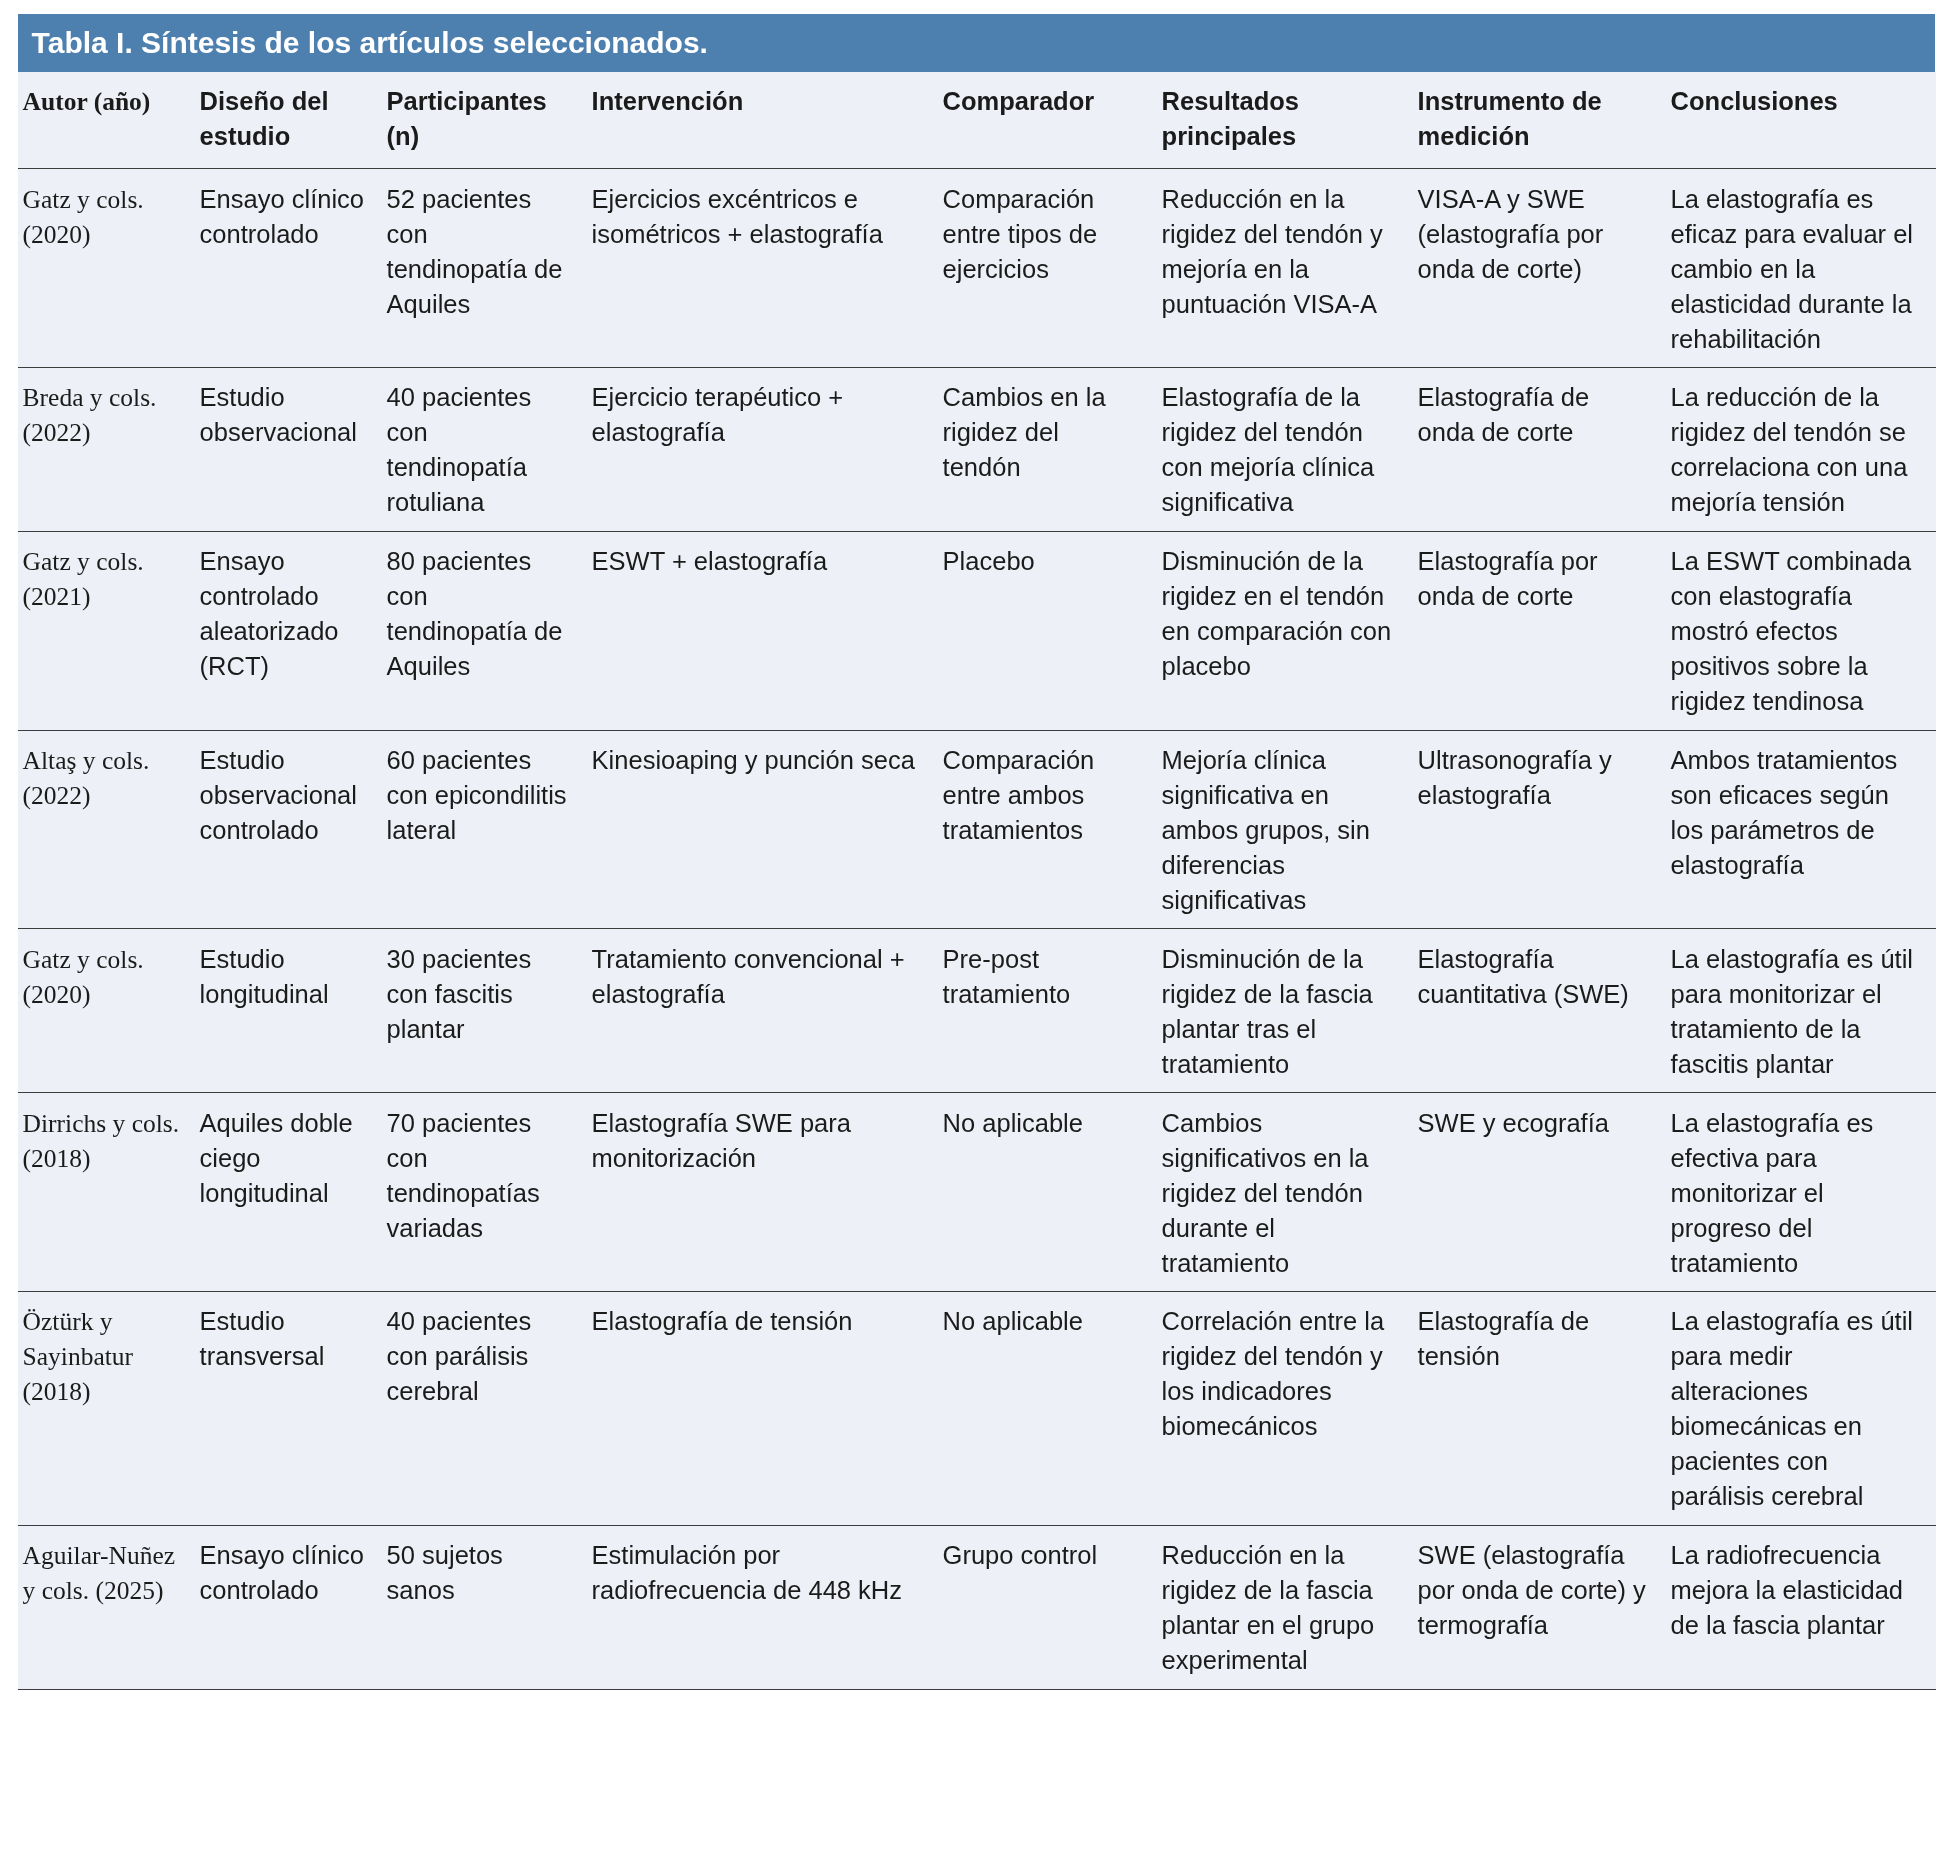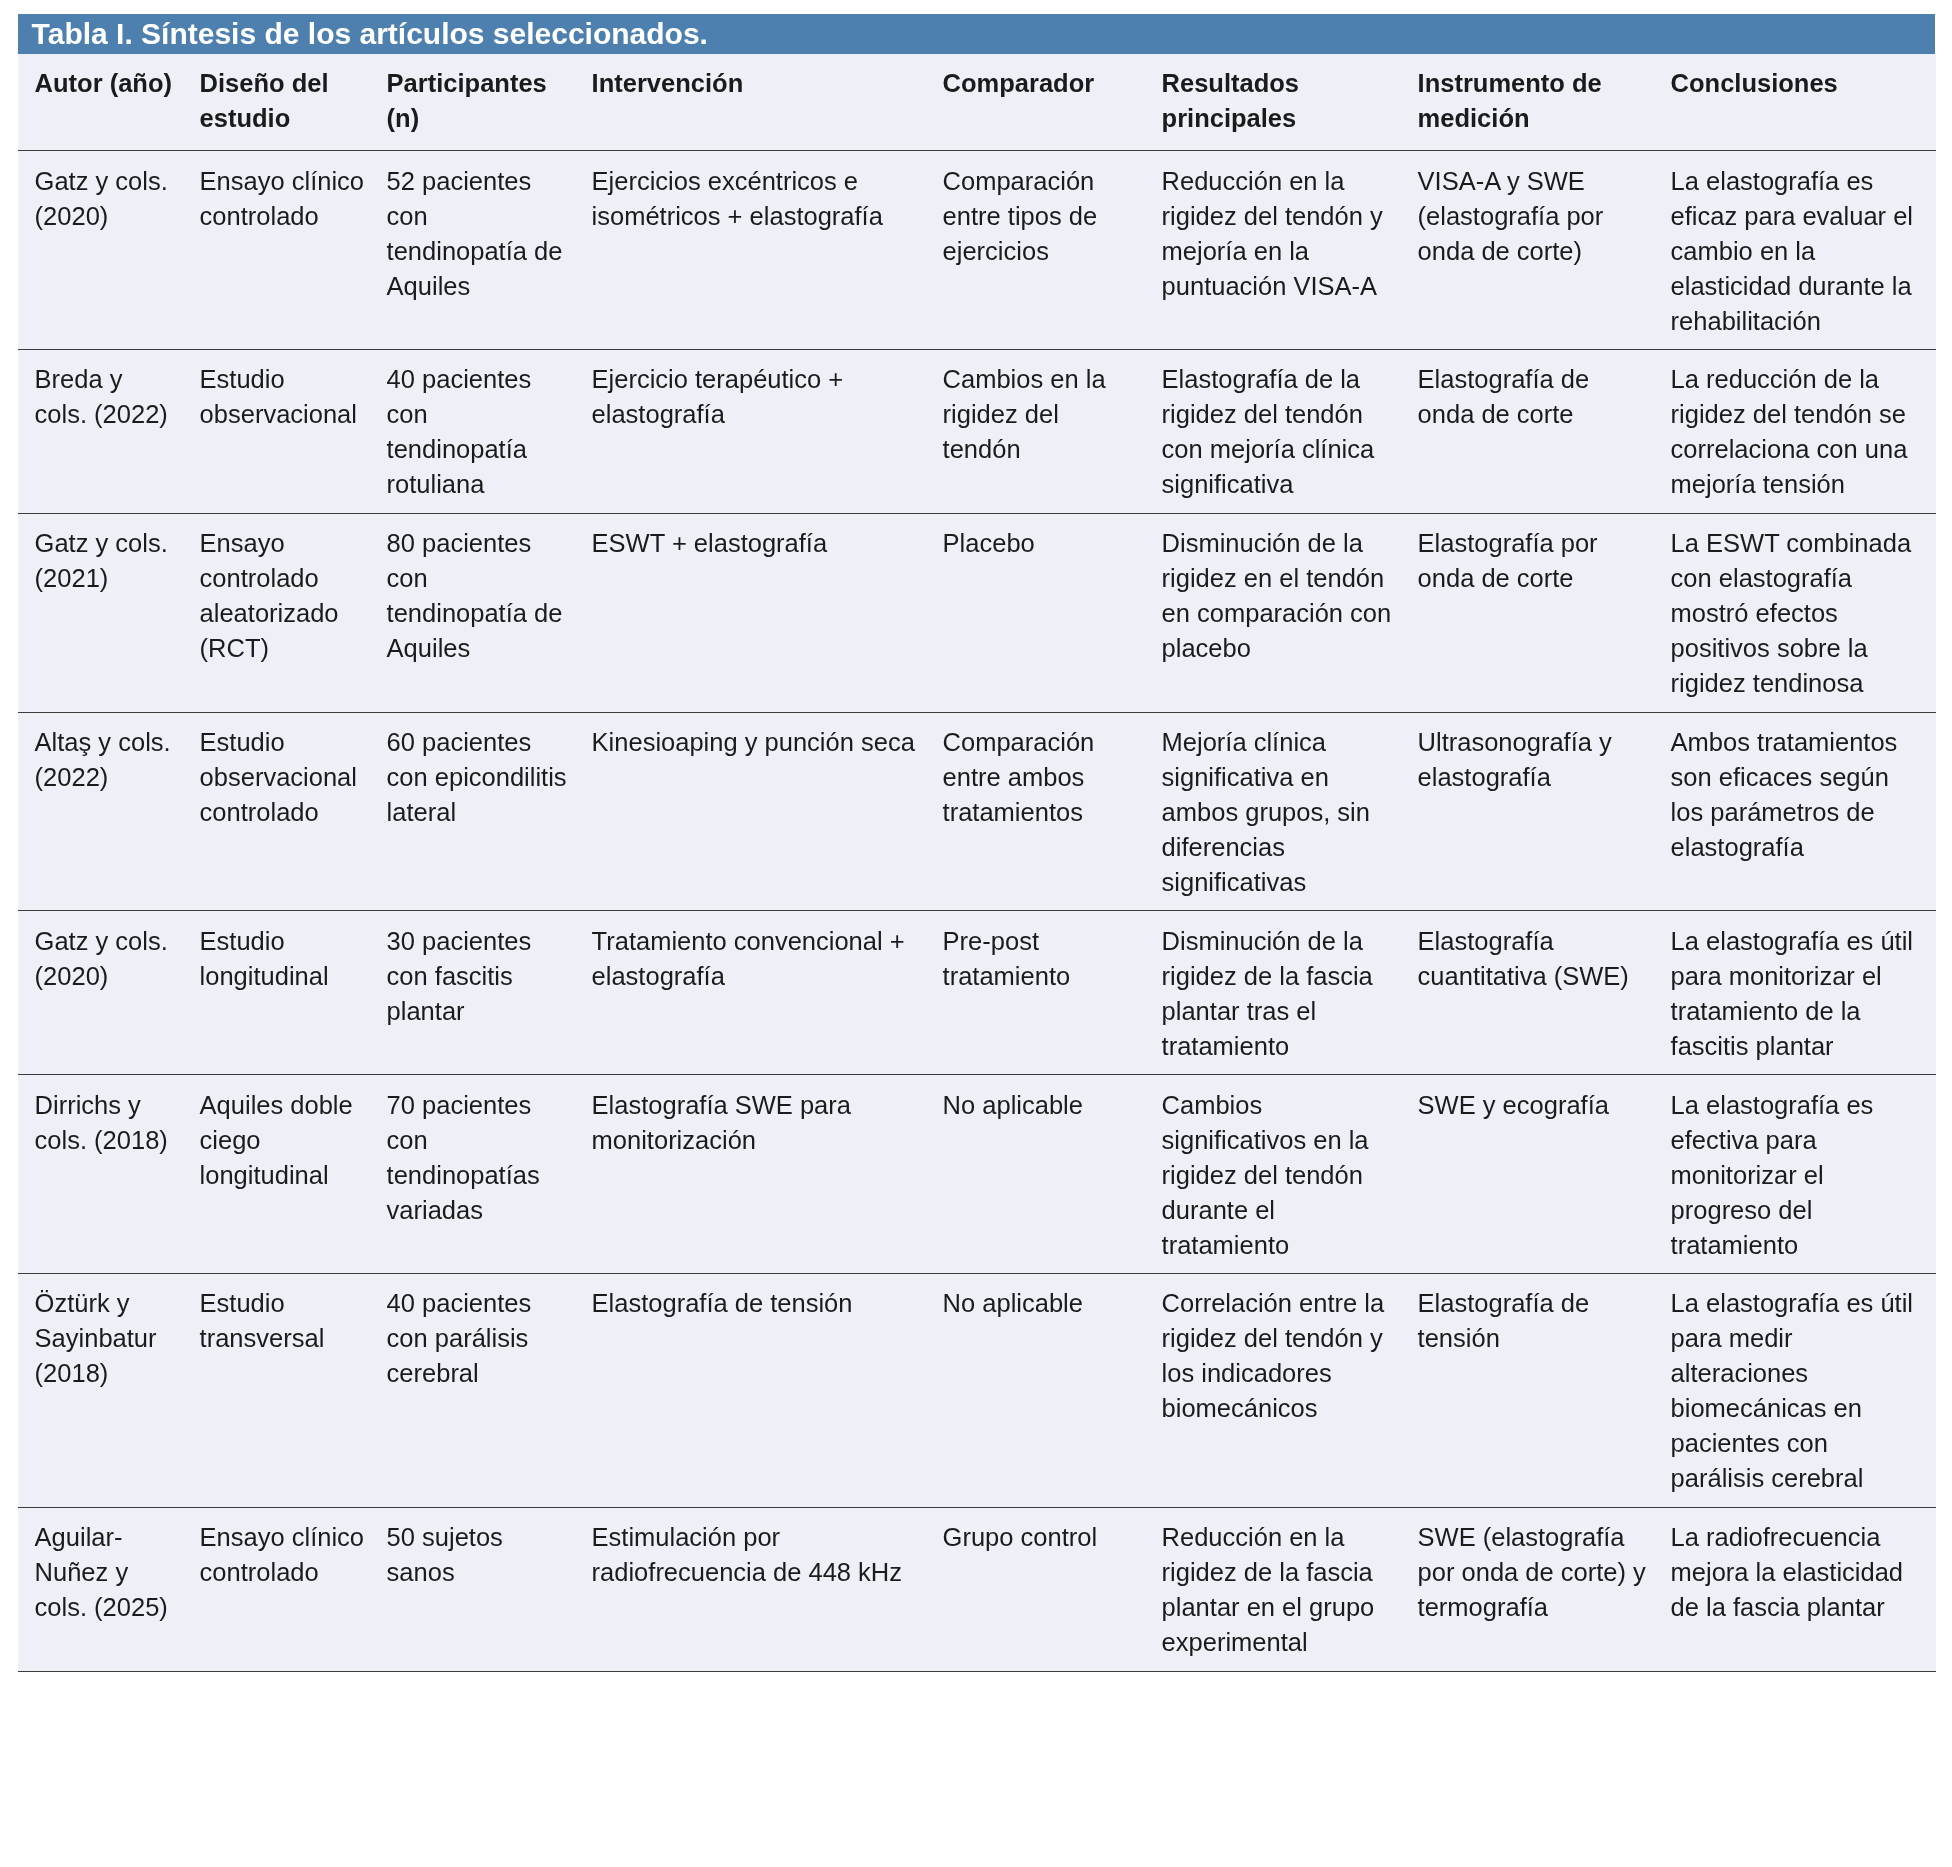--- a/index.html
+++ b/index.html
@@ -9,34 +9,34 @@
     --divider:#3c3c3c;
   }
   html,body{margin:0;padding:0;}
   body{
     width:1952px;height:1868px;background:#ffffff;overflow:hidden;
     font-family:"Liberation Sans", sans-serif;color:var(--text);
   }
   .table-wrap{position:absolute;left:17.6px;top:14px;width:1917px;}
   .title-bar{
     background:var(--header-bar);color:#ffffff;font-weight:bold;
-    font-size:30px;height:40px;display:flex;align-items:center;
+    font-size:30px;height:58px;display:flex;align-items:center;
     padding-left:14px;box-sizing:border-box;
   }
   table.articles{
     width:100%;table-layout:fixed;border-collapse:collapse;
     background:var(--table-bg);font-size:25.5px;line-height:35px;
   }
   th,td{
     vertical-align:top;text-align:left;box-sizing:border-box;
     padding:12.3px 19.3px 10.5px 0;border-bottom:1.8px solid var(--divider);
     overflow:visible;
   }
   th{font-weight:bold;padding-bottom:14px;}
-  th:first-child,td:first-child{padding-left:17px;}
+  th:first-child,td:first-child{padding-left:5px;font-family:Liberation Serif, serif;}
   th:last-child,td:last-child{padding-right:9px;}
 </style>
 </head>
 <body>
 
 <div class="table-wrap">
   <div class="title-bar">
     <span>Tabla I. Síntesis de los artículos seleccionados.</span>
   </div>
   <table class="articles">

